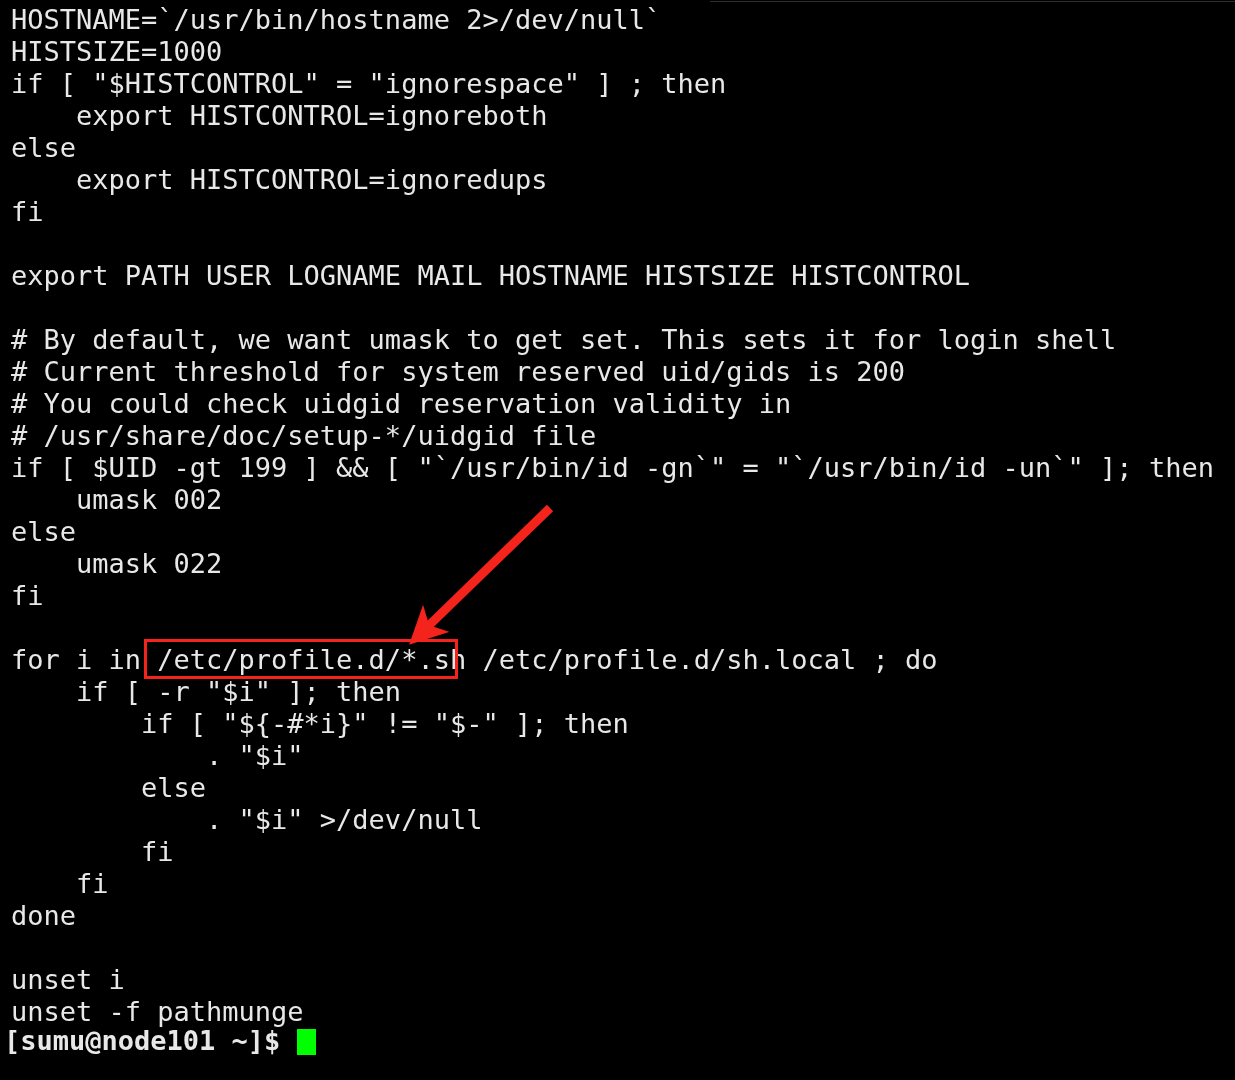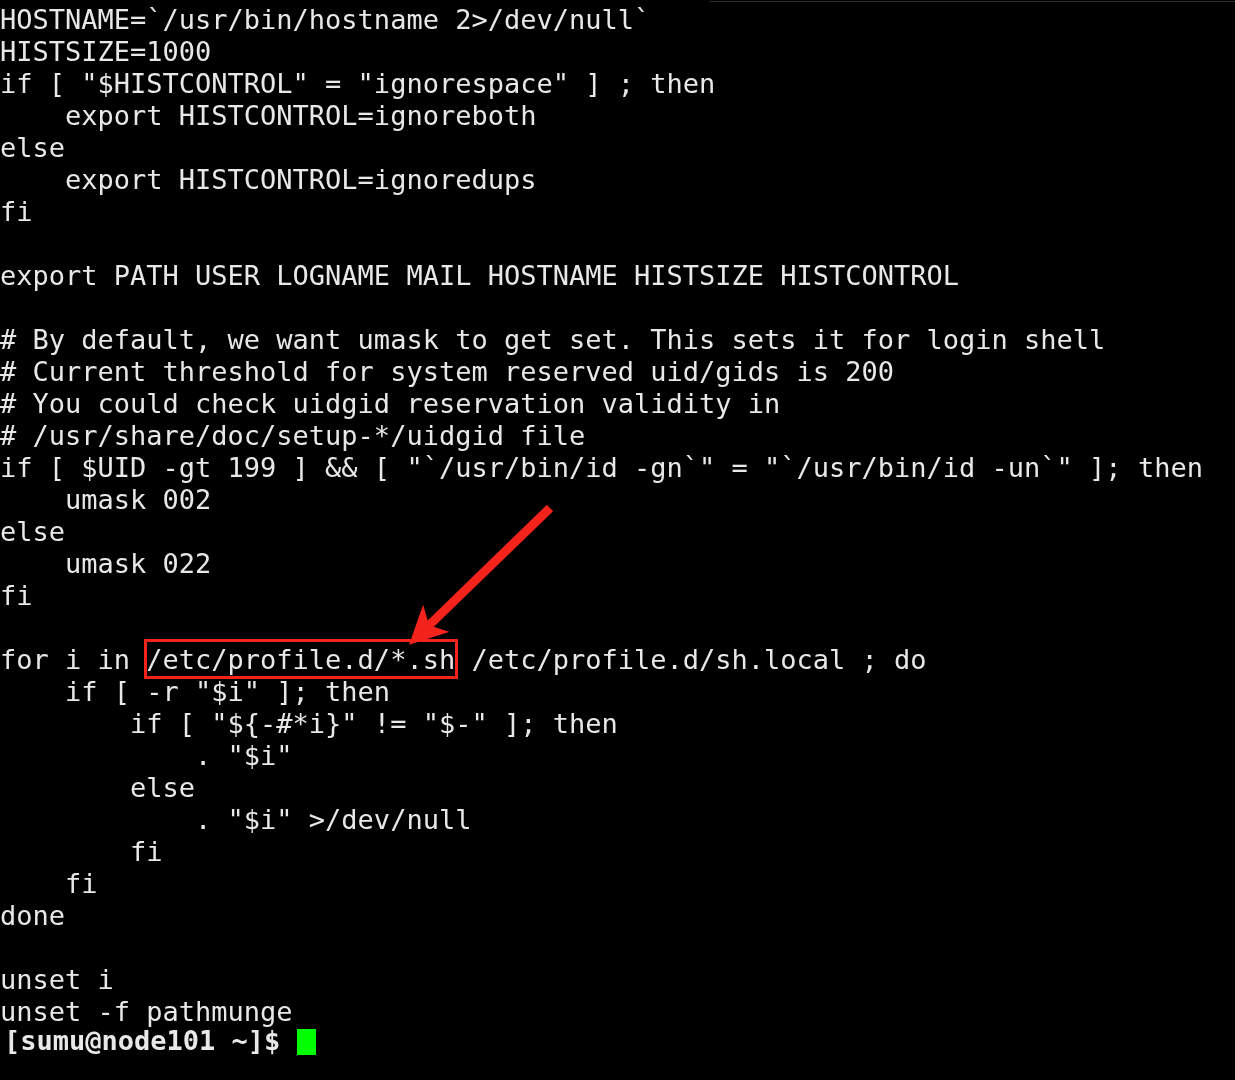--- a/index.html
+++ b/index.html
@@ -29,21 +29,21 @@
     top: 1px;
     width: 525px;
     height: 1px;
     background: #2c2c2c;
   }
 
   #console-text {
     position: absolute;
     left: 0;
     top: 0;
-    padding: 4px 0 0 0;
+    padding: 4px 0 0 11px;
     margin: 0;
     font-family: "DejaVu Sans Mono", "Liberation Mono", monospace;
     font-size: 27px;
     line-height: 32px;
     letter-spacing: 0px;
     color: #e8e8e8;
     white-space: pre;
     -webkit-font-smoothing: antialiased;
   }
 

